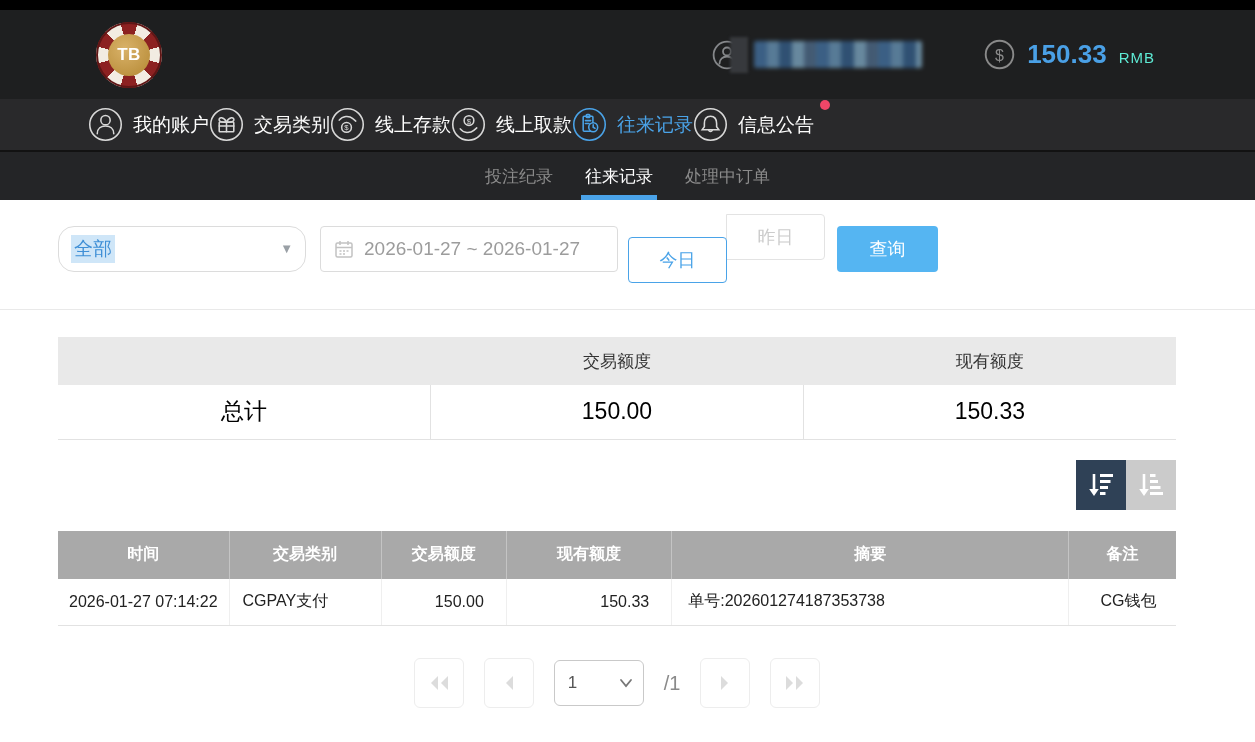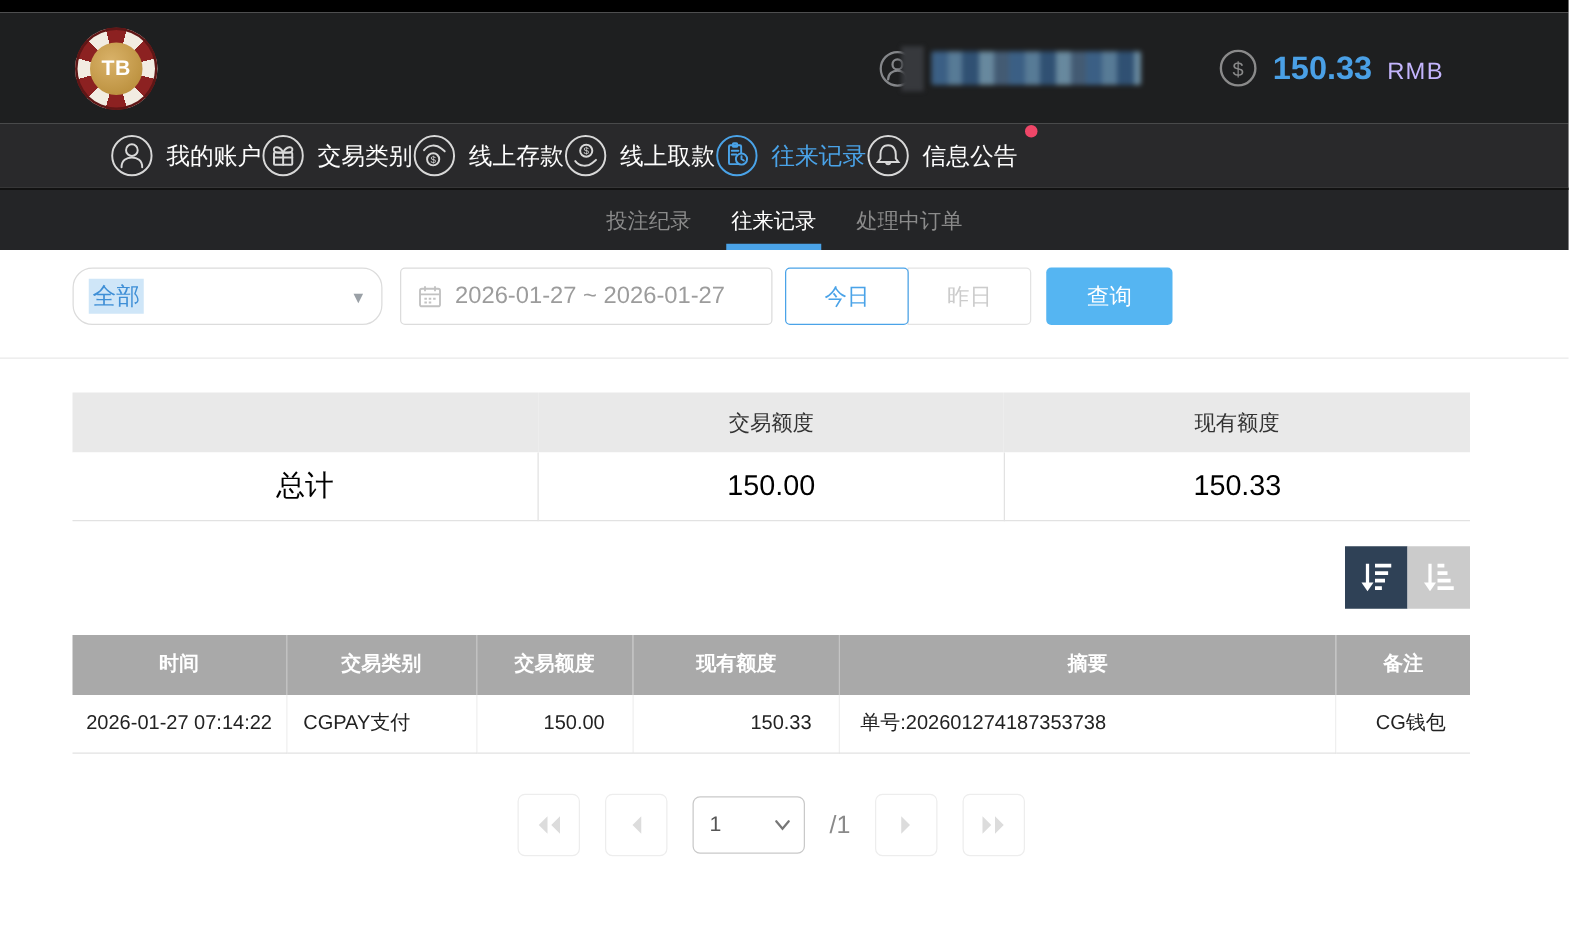--- a/index.html
+++ b/index.html
@@ -2,21 +2,21 @@
 <html><head>
 <meta charset="utf-8">
 <style>
   * { margin:0; padding:0; box-sizing:border-box; }
   html,body { width:1255px; height:742px; background:#fff; overflow:hidden;
     font-family:"Liberation Sans","DejaVu Sans",sans-serif; }
 
   
   .topstrip { height:10px; background:#000; }
   .siteheader { height:89px; background:#1e1f20; display:flex; 
-    padding:0 100px 0 60px; }
+    padding:0 100px 0 96px; }
   .logo { display:flex; align-items:center; gap:8px; }
   .chip { width:66px; height:66px; border-radius:50%; position:relative;
     background:conic-gradient(from -15deg,
       #8c2121 0 30deg,#f2ece2 30deg 60deg,#8c2121 60deg 90deg,#f2ece2 90deg 120deg,
       #8c2121 120deg 150deg,#f2ece2 150deg 180deg,#8c2121 180deg 210deg,#f2ece2 210deg 240deg,
       #8c2121 240deg 270deg,#f2ece2 270deg 300deg,#8c2121 300deg 330deg,#f2ece2 330deg 360deg);
     box-shadow:0 0 0 2px #5f1616 inset; display:flex; align-items:center; justify-content:center; }
   .chip-center { width:42px; height:42px; border-radius:50%;
     background:radial-gradient(circle at 40% 35%, #d9b269, #bd9240 75%, #a87e32);
     color:#fff; font-size:17px; font-weight:bold; display:flex; align-items:center;
@@ -29,21 +29,21 @@
   .userchunk { display:flex; align-items:center; }
   .smudge-dark { width:18px; height:36px; background:#37393d; filter:blur(1.5px);
     margin-left:-12px; z-index:2; }
   .name-blur { width:168px; height:27px; margin-left:6px; border-radius:2px; filter:blur(2.2px);
     background:
       linear-gradient(0deg, rgba(30,31,32,.25), rgba(30,31,32,.25)),
       repeating-linear-gradient(90deg,#4a7fb5 0 13px,#74a7cf 13px 25px,#39699b 25px 38px,#8cbcdb 38px 50px,#56789c 50px 62px);
     opacity:.9; }
   .balancechunk { display:flex; align-items:center; gap:12px; }
   .balance-amount { color:#4aa0e6; font-size:26px; font-weight:600; }
-  .balance-cur { color:#c4b5fd; font-size:19px; margin-top:6px; letter-spacing:1px; }
+  .balance-cur { color:#5eead4; font-size:15px; margin-top:6px; letter-spacing:1px; }
 
   
   .mainnav { height:51px; background:#29292b; display:flex; align-items:center;
     justify-content:flex-start; padding:0 95px 0 88px; }
   .navitem { display:flex; align-items:center; gap:10px; color:#fdfdfd; font-size:19px;
     cursor:pointer; position:relative; }
   .navitem svg { color:#d8d8d8; }
   .navitem.active { color:#4aa3e8; }
   .navitem.active svg { color:#4aa3e8; }
   .notice-dot { position:absolute; right:-16px; top:-7px; width:10px; height:10px;
@@ -65,21 +65,21 @@
     display:flex; align-items:center; padding:0 12px; background:#fff; cursor:pointer; }
   .dropdown-value { font-size:19px; color:#3f8fd6; background:#cfe6f8; padding:1px 3px; }
   .caret { margin-left:auto; color:#9aa0a6; font-size:13px; }
   .dateinput { width:298px; height:46px; border:1px solid #dcdcdc; border-radius:4px;
     display:flex; align-items:center; gap:10px; padding:0 13px; margin-left:14px;
     background:#fff; cursor:text; }
   .date-text { color:#9c9c9c; font-size:19px; }
   .quickgroup { display:flex; margin-left:10px; }
   .quickbtn { width:99px; height:46px; background:#fff; border:1px solid #e3e3e3;
     font-size:18px; color:#ccc; cursor:pointer; margin-left:-1px; }
-  .quickbtn:first-child { border-radius:4px 0 0 4px; margin-left:0; }
+  .quickbtn:first-child { border-radius:4px 0 0 4px; margin-left:0;margin-top:23px; }
   .quickbtn:last-child { border-radius:0 4px 4px 0; }
   .quickbtn.active { color:#4aa3e8; border:1px solid #4aa3e8; border-radius:4px;
     position:relative; z-index:1; }
   .querybtn { width:101px; height:46px; margin-left:12px; background:#55b5f2; border:none;
     border-radius:4px; color:#fff; font-size:18px; cursor:pointer; }
 
   .h-divider { border-top:1px solid #e9e9e9; margin-top:26px; width:1255px;
     margin-left:-58px; }
 
   

